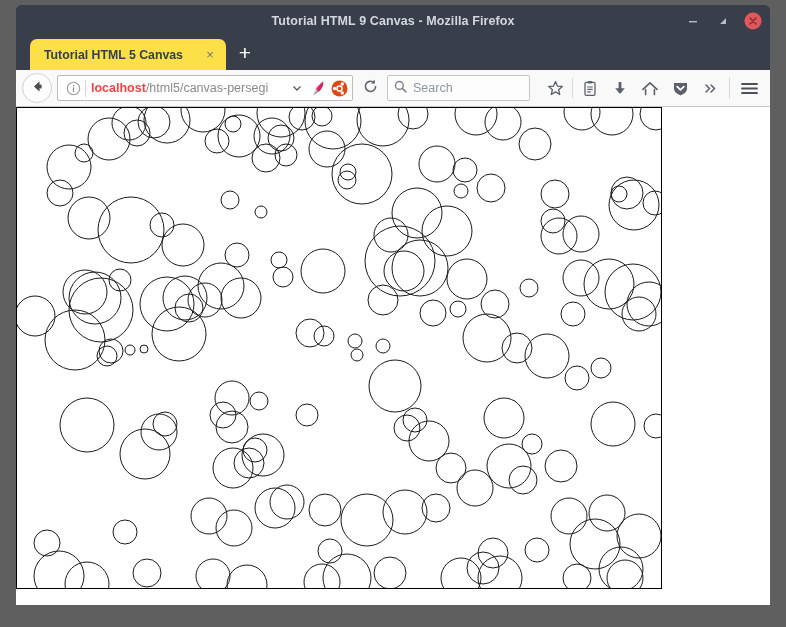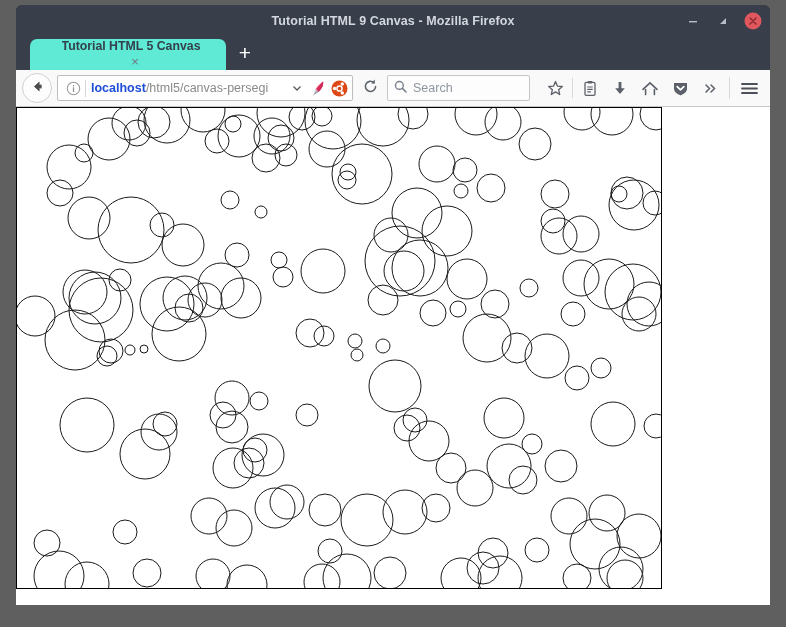--- a/index.html
+++ b/index.html
@@ -61,26 +61,25 @@
     background: #383e4a;
     flex: 0 0 33px;
     display: flex;
     align-items: flex-end;
     padding-left: 14px;
   }
   .tab {
     position: relative;
     height: 31px;
     min-width: 196px;
-    background: #5eead4;
+    background: #fde047;
     border-radius: 7px 7px 0 0;
     display: flex;
     align-items: center;
     padding: 0 8px 0 14px;
-    flex-direction: column;
   }
   .tab-title {
     color: #34404d;
     font-size: 12.3px;
     font-weight: bold;
     flex: 1;
     white-space: nowrap;
     overflow: hidden;
   }
   .tab-close {
@@ -147,21 +146,21 @@
     flex: 0 0 1px;
   }
   .urltext {
     flex: 1 1 auto;
     font-size: 12.5px;
     color: #8a8a8a;
     white-space: nowrap;
     overflow: hidden;
     line-height: 24px;
   }
-  .urltext b { color: #1d4ed8; font-weight: bold; }
+  .urltext b { color: #ef4444; font-weight: bold; }
   .url-icons {
     display: flex; align-items: center; gap: 3px;
     flex: 0 0 auto;
     padding-left: 2px;
   }
   .uicon { width: 18px; height: 20px; display: flex; align-items: center; justify-content: center; }
 
   .reloadwrap {
     width: 30px; height: 30px;
     display: flex; align-items: center; justify-content: center;

